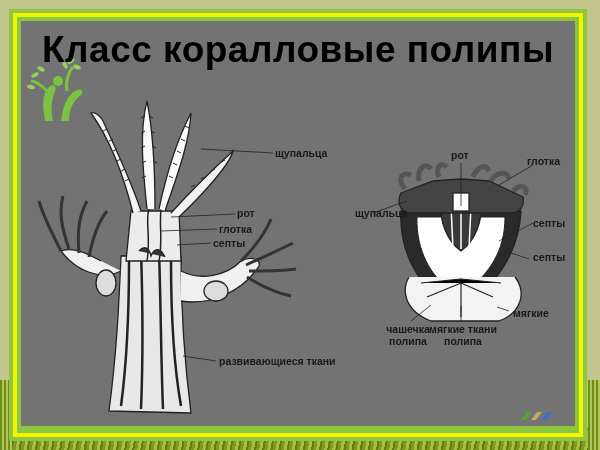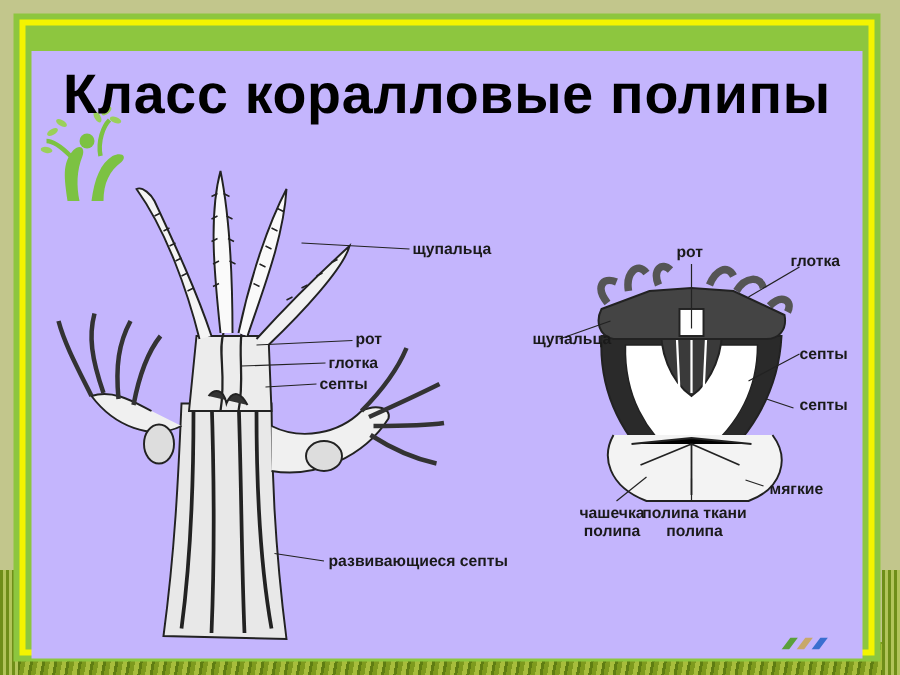--- a/index.html
+++ b/index.html
@@ -12,21 +12,21 @@
     position: absolute; left: 0; right: 0; bottom: 0; height: 22px;
     background: repeating-linear-gradient(100deg, #7e9a1e 0 3px, #a7bd3c 3px 6px, #5f7d12 6px 8px);
   }
   .grass-side-l { position:absolute; left:0; top:380px; width:12px; height:70px;
     background: repeating-linear-gradient(90deg, #6f8e18 0 2px, #b2c45a 2px 4px); }
   .grass-side-r { position:absolute; right:0; top:380px; width:12px; height:70px;
     background: repeating-linear-gradient(90deg, #6f8e18 0 2px, #b2c45a 2px 4px); }
   .frame-g1 { position:absolute; left:9px; top:9px; width:578px; height:432px; background:#8dc63f; }
   .frame-y  { position:absolute; left:13px; top:13px; width:570px; height:424px; background:#f4f400; }
   .frame-g2 { position:absolute; left:17px; top:17px; width:562px; height:416px; background:#8dc63f; }
-  .slide { position:absolute; left:21px; top:21px; width:554px; height:405px; background:#c4b5fd; overflow:hidden;margin-top:13px; }
+  .slide { position:absolute; left:21px; top:21px; width:554px; height:405px; background:#737373; overflow:hidden; }
 
   .logo { position:absolute; left:6px; top:30px; width:70px; height:72px; }
   .title {
     position:absolute; left:0; right:0; top:8px; text-align:center;
     font-size:37px; font-weight:bold; color:#000; letter-spacing:0.5px;
   }
   .bottom-mark { position:absolute; right:20px; bottom:6px; width:50px; height:8px; }
 
   .label { position:absolute; font-size:10.5px; font-weight:bold; color:#1a1a1a; white-space:nowrap; line-height:12px; }
   .label.center { text-align:center; }
@@ -126,34 +126,34 @@
       <path d="M488 290 L476 286" fill="none" stroke-width="0.8"></path>
       <path d="M390 300 L410 284" fill="none" stroke-width="0.8"></path>
       <path d="M440 300 L440 285" fill="none" stroke-width="0.8"></path>
     </g>
   </svg>
 
   <div class="label" style="left:254px; top:126px;">щупальца</div>
   <div class="label" style="left:216px; top:186px;">рот</div>
   <div class="label" style="left:198px; top:202px;">глотка</div>
   <div class="label" style="left:192px; top:216px;">септы</div>
-  <div class="label" style="left:198px; top:334px;">развивающиеся септы</div>
+  <div class="label" style="left:198px; top:334px;">развивающиеся ткани</div>
 
   <div class="label" style="left:430px; top:128px;">рот</div>
   <div class="label" style="left:506px; top:134px;">глотка</div>
   <div class="label" style="left:334px; top:186px;">щупальца</div>
   <div class="label" style="left:512px; top:196px;">септы</div>
   <div class="label" style="left:512px; top:230px;">септы</div>
   <div class="label" style="left:492px; top:286px;">мягкие</div>
   <div class="label center" style="left:352px; top:302px; width:70px;">
     <div>чашечка</div>
     <div>полипа</div>
   </div>
   <div class="label center" style="left:402px; top:302px; width:80px;">
-    <div>полипа ткани</div>
+    <div>мягкие ткани</div>
     <div>полипа</div>
   </div>
 
   <svg class="bottom-mark" viewBox="0 0 50 8">
     <path d="M16 8 L22 0 L27 0 L21 8 Z" fill="#5aa03a"></path>
     <path d="M26 8 L32 0 L37 0 L31 8 Z" fill="#c8a86a"></path>
     <path d="M36 8 L42 0 L47 0 L41 8 Z" fill="#3a6ed0"></path>
   </svg>
 </div>
 

